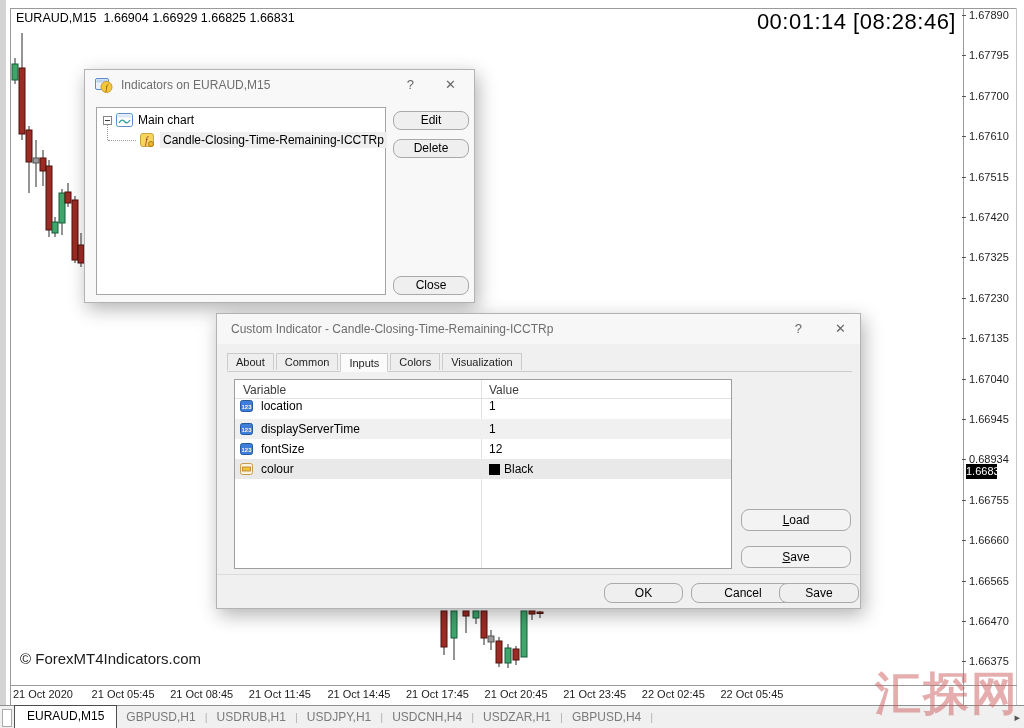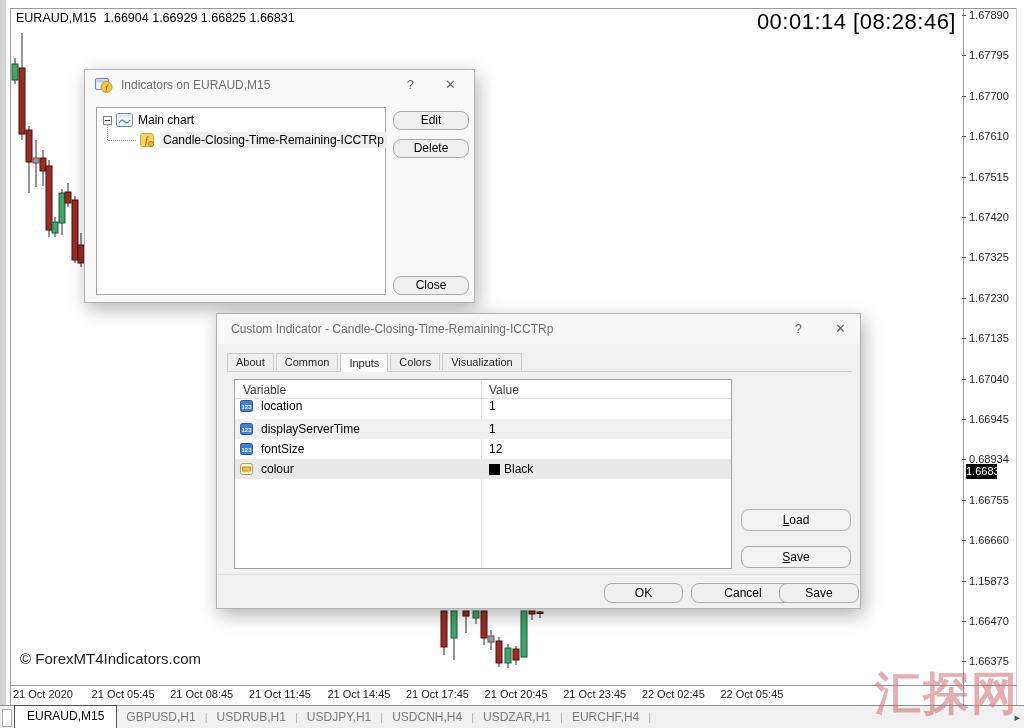--- a/index.html
+++ b/index.html
@@ -180,21 +180,21 @@
       <div class="plabel" style="top: 170.6px;">1.67515</div>
       <div class="plabel" style="top: 211px;">1.67420</div>
       <div class="plabel" style="top: 251.4px;">1.67325</div>
       <div class="plabel" style="top: 291.8px;">1.67230</div>
       <div class="plabel" style="top: 332.2px;">1.67135</div>
       <div class="plabel" style="top: 372.6px;">1.67040</div>
       <div class="plabel" style="top: 413px;">1.66945</div>
       <div class="plabel" style="top: 453.4px;">0.68934</div>
       <div class="plabel" style="top: 493.8px;">1.66755</div>
       <div class="plabel" style="top: 534.2px;">1.66660</div>
-      <div class="plabel" style="top: 574.6px;">1.15873</div>
+      <div class="plabel" style="top: 574.6px;">1.66565</div>
       <div class="plabel" style="top: 615px;">1.66470</div>
       <div class="plabel" style="top: 655.4px;">1.66375</div>
     </div>
   <div class="price-tag">1.66831</div>
   <div class="time-axis">
       <div class="tlabel" style="left: 13px;">21 Oct 2020</div>
       <div class="tlabel" style="left: 91.6px;">21 Oct 05:45</div>
       <div class="tlabel" style="left: 170.2px;">21 Oct 08:45</div>
       <div class="tlabel" style="left: 248.8px;">21 Oct 11:45</div>
       <div class="tlabel" style="left: 327.4px;">21 Oct 14:45</div>
@@ -212,21 +212,21 @@
         <span class="stab">GBPUSD,H1</span>
         <span class="stab-div">|</span>
         <span class="stab">USDRUB,H1</span>
         <span class="stab-div">|</span>
         <span class="stab">USDJPY,H1</span>
         <span class="stab-div">|</span>
         <span class="stab">USDCNH,H4</span>
         <span class="stab-div">|</span>
         <span class="stab">USDZAR,H1</span>
         <span class="stab-div">|</span>
-        <span class="stab">EURCHF,H4</span>
+        <span class="stab">GBPUSD,H4</span>
         <span class="stab-div">|</span>
       </span>
     <span class="tab-scroll-right">▸</span>
   </div>
 
   <div class="dialog" id="dlg1">
     <div class="titlebar">
       <svg class="dlg-icon" width="18" height="15">
         <rect x="0.5" y="0.5" width="13" height="11" rx="1.5" fill="#eaf1fb" stroke="#5b8bc9"></rect>
         <rect x="1.5" y="1.5" width="11" height="3" fill="#bcd2ef"></rect>

